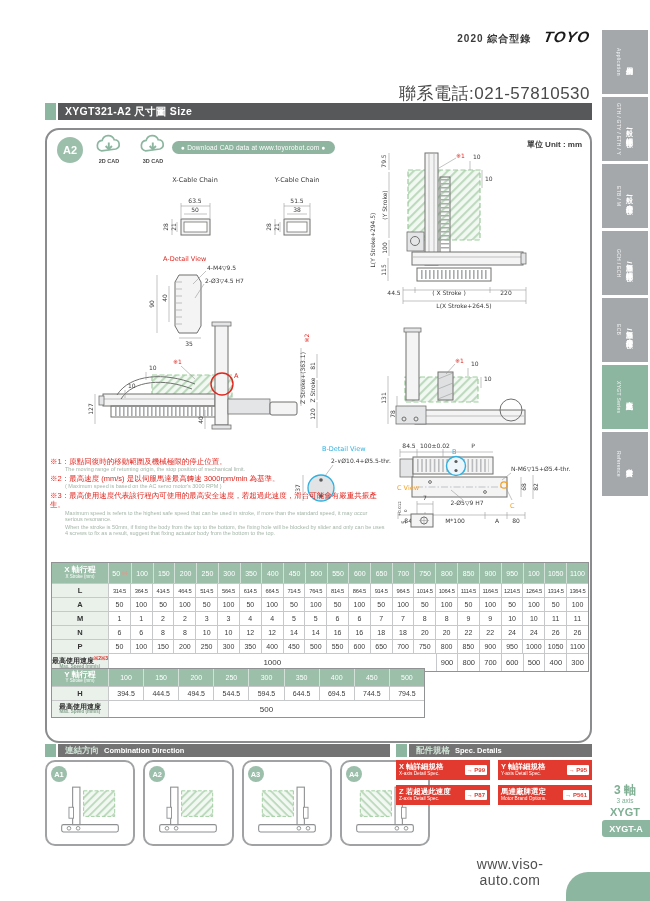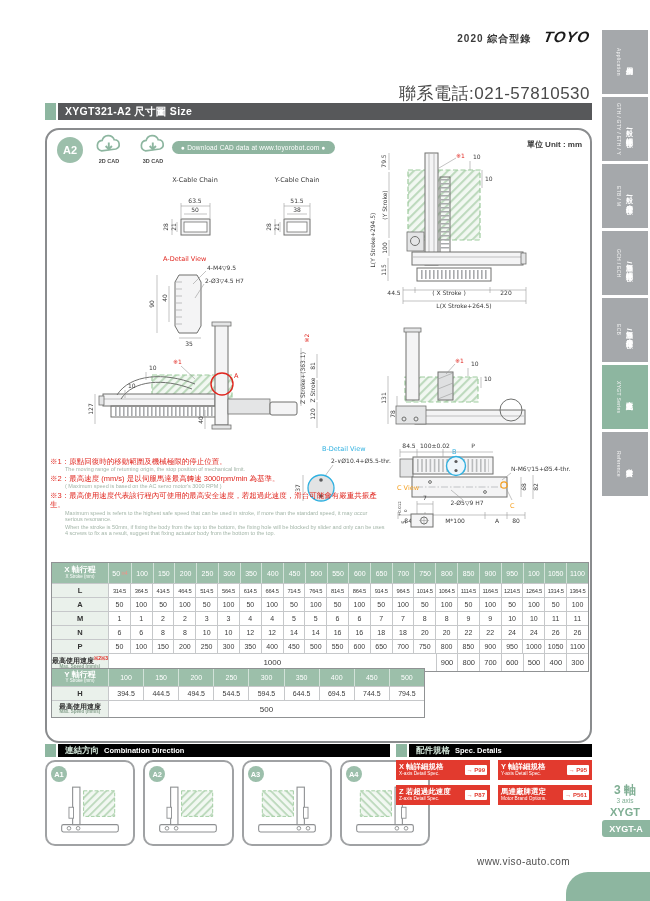--- a/index.html
+++ b/index.html
@@ -14,21 +14,21 @@
                transform:skewX(-10deg);letter-spacing:1px;color:#1a1a1a;margin-left:8px;}
   .phone{left:330px;top:58px;width:260px;text-align:right;font-size:17px;color:#4a4a4a;letter-spacing:.5px;margin-top:24px;}
 
   
   .secbar{display:flex;align-items:stretch;border-radius:8px;}
   .secbar .sq{width:11px;background:#8db6a0;margin-right:2px;}
   .secbar .bar{flex:1;background:#57585a;color:#fff;display:flex;align-items:center;gap:5px;padding-left:7px;}
   .titlebar{left:45px;top:103px;width:547px;height:17px;}
   .titlebar .bar span{font-size:10.5px;font-weight:bold;letter-spacing:.3px;}
   .smallbar{height:13px;}
-  .smallbar .bar{background:#000000;}
+  .smallbar .bar{background:#737373;}
   .smallbar .zh{color:#cfe3d6;font-size:8.5px;font-weight:bold;}
   .smallbar .en{font-size:7.5px;font-weight:bold;}
 
   
   .panel{left:45px;top:128px;width:543px;height:611px;border:2px solid #8a8c8e;border-radius:14px;}
   .badge{left:57px;top:137px;width:26px;height:26px;border-radius:50%;background:#9cbfab;
          color:#fff;font-weight:bold;font-size:11px;display:flex;align-items:center;justify-content:center;}
   .cadrow{left:90px;top:134px;display:flex;gap:6px;}
   .caditem{width:38px;text-align:center;}
   .caditem .lbl{font-size:5.5px;font-weight:bold;color:#4a4a4a;margin-top:-1px;}
@@ -109,21 +109,21 @@
            padding:2px 2px;border-radius:1px;white-space:nowrap;}
 
   
   .axisinfo{left:602px;top:784px;width:46px;text-align:center;color:#7fae93;line-height:1.1;}
   .axisinfo .a1{font-size:12px;font-weight:bold;}
   .axisinfo .a2{font-size:6.5px;}
   .axisinfo .a3{font-size:11px;font-weight:bold;margin-top:2px;}
   .xygttab{left:602px;top:820px;width:48px;height:17px;background:#8db6a0;color:#fff;
            font-size:9px;font-weight:bold;display:flex;align-items:center;justify-content:center;
            border-radius:3px 0 0 3px;}
-  .url{left:450px;top:856px;width:120px;text-align:right;font-size:10px;color:#4f4f4f;letter-spacing:.4px;}
+  .url{left:450px;top:856px;width:120px;text-align:center;font-size:14px;color:#4f4f4f;letter-spacing:.4px;}
   .corner{left:566px;top:872px;width:84px;height:29px;background:#8db6a0;border-radius:22px 0 0 0;}
 
   .sidebar{left:602px;top:30px;width:46px;}
   .stab{height:64px;margin-bottom:3px;background:#a5a8ab;display:flex;flex-direction:row-reverse;
         align-items:center;justify-content:center;gap:2px;cursor:pointer;}
   .stab:nth-child(6){background:#8db6a0;}
   .stab-zh{writing-mode:vertical-rl;font-size:7px;font-weight:bold;color:#fff;letter-spacing:.5px;}
   .stab-en{writing-mode:vertical-rl;font-size:5px;color:#f2f2f2;letter-spacing:.3px;}
 </style>
 </head>

